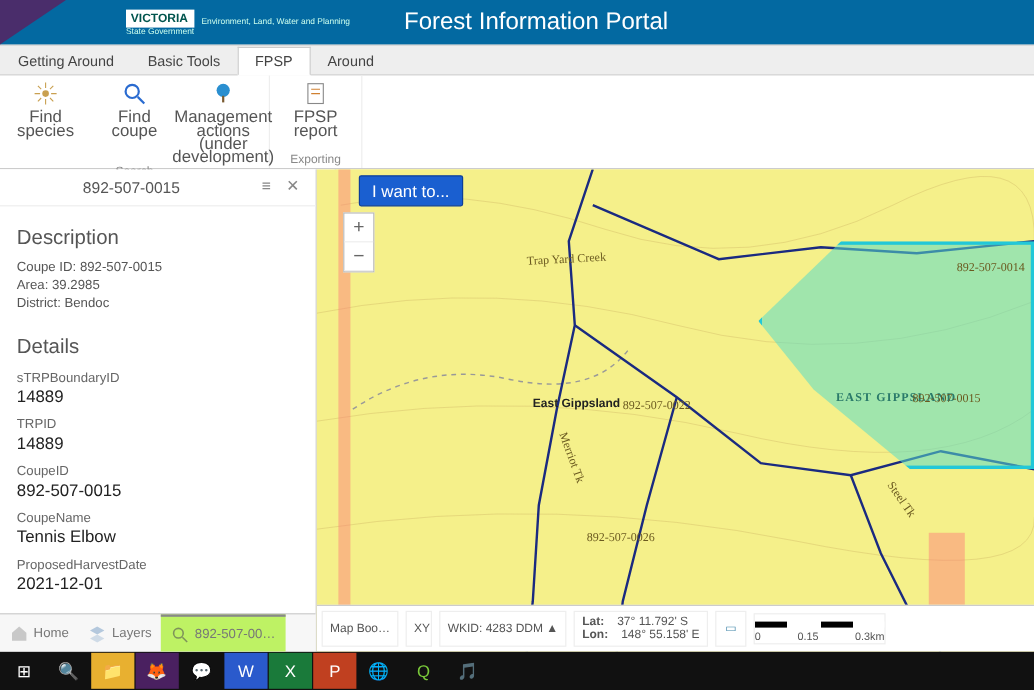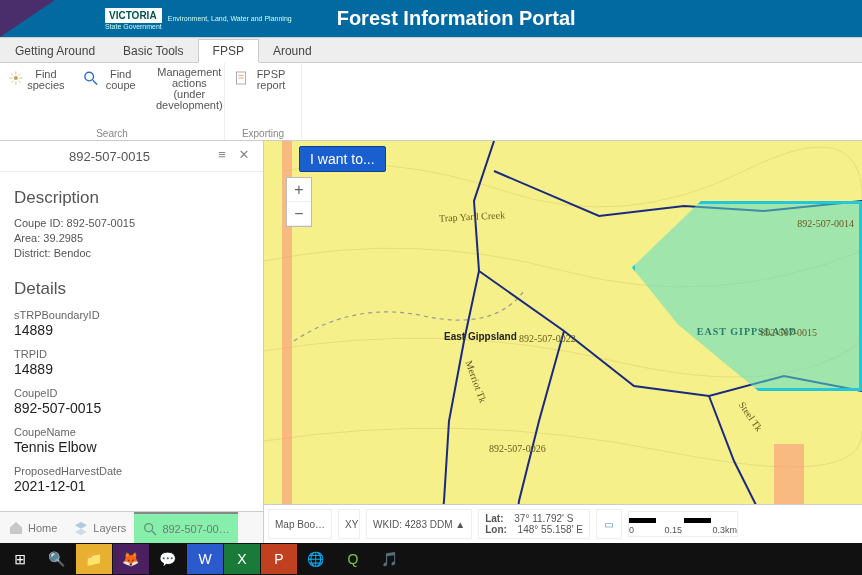--- a/index.html
+++ b/index.html
@@ -2,43 +2,43 @@
 <html><head>
 <meta charset="utf-8">
 <style>
 *{box-sizing:border-box;margin:0;padding:0;font-family:"Segoe UI",Arial,sans-serif}
 body{width:862px;height:575px;overflow:hidden;background:#fff;display:flex;flex-direction:column}
 .header{background:#0369a1;height:37px;display:flex;align-items:center;color:#fff;padding-left:25px;position:relative}
 .header-tri{position:absolute;left:0;top:0;width:0;height:0;border-left:55px solid #4a2d6b;border-bottom:37px solid transparent}
 .logo-block{display:flex;align-items:center;gap:6px;margin-left:80px}
 .vic-logo{background:#fff;color:#00544d;font-weight:bold;font-size:10px;padding:2px 4px}
 .logo-text{font-size:7px;line-height:8px;color:#cfe}
-.app-title{font-size:20px;font-weight:bold;margin-left:45px}
+.app-title{font-size:20px;font-weight:normal;margin-left:45px}
 .tabbar{background:#eee;border-top:1px solid #ccc;border-bottom:1px solid #ccc;height:26px;display:flex;align-items:flex-end;padding-left:1px}
 .tab{padding:4px 14px;font-size:12px;color:#444;cursor:pointer}
 .tab.active{background:#fff;border:1px solid #ccc;border-bottom:1px solid #fff;margin-bottom:-1px}
 .ribbon{background:#fff;height:78px;display:flex;border-bottom:1px solid #ccc}
 .ribbon-group{border-right:1px solid #eee;display:flex;flex-direction:column;align-items:center;padding:4px 8px 1px}
 .ribbon-items{display:flex;gap:14px;flex:1;align-items:flex-start}
-.ribbon-item{display:flex;flex-direction:row;align-items:center;font-size:11px;color:#555;cursor:pointer;width:60px;text-align:center;line-height:11px}
+.ribbon-item{display:flex;flex-direction:column;align-items:center;font-size:14px;color:#555;cursor:pointer;width:60px;text-align:center;line-height:11px}
 .ribbon-icon{width:22px;height:22px;margin-bottom:3px}
 .ribbon-caption{font-size:10px;color:#888;margin-top:2px}
 .content{flex:1;display:flex;overflow:hidden;position:relative}
 .sidepanel{width:264px;background:#fff;display:flex;flex-direction:column;border-right:1px solid #ccc}
 .panel-header{display:flex;align-items:center;padding:6px 10px;border-bottom:1px solid #eee}
 .panel-title{flex:1;text-align:center;font-size:13px;color:#555}
 .panel-ctrl{width:18px;height:18px;margin-left:4px;color:#888;cursor:pointer;text-align:center;font-size:13px}
 .panel-body{flex:1;overflow-y:auto;padding:10px 14px;position:relative}
 .section-h{font-size:17px;color:#555;font-weight:300;margin:6px 0 8px}
 .kv{font-size:11px;color:#555;line-height:15px}
 .field-label{font-size:11px;color:#666;margin-top:10px}
 .field-val{font-size:14px;color:#222;margin-top:1px}
 .bottom-tabs{height:32px;border-top:1px solid #ccc;background:#f7f7f7;display:flex;align-items:center}
 .btab{height:32px;display:flex;align-items:center;gap:4px;padding:0 8px;font-size:11px;color:#777;cursor:pointer}
-.btab.active{background:#86efac;border-top:2px solid #888}
+.btab.active{background:#bef264;border-top:2px solid #888}
 .btab-icon{width:16px;height:16px;opacity:.6}
 .maparea{flex:1;position:relative;background:#f5f08a;overflow:hidden}
 .mapcanvas{position:absolute;inset:0}
 .iwant{position:absolute;left:35px;top:5px;background:#1a5fd0;color:#fff;border:1px solid #0d3f9a;padding:4px 10px;font-size:14px;cursor:pointer;border-radius:2px}
 .collapse-handle{position:absolute;left:0;top:0;bottom:39px;width:16px;background:#f7f7f7;border-right:1px solid #ccc;display:flex;align-items:center;justify-content:center;cursor:pointer;color:#888;font-size:11px}
 .zoom-ctrl{position:absolute;left:22px;top:36px;background:#fff;border:1px solid #bbb;width:26px}
 .zoom-btn{height:24px;display:flex;align-items:center;justify-content:center;font-size:16px;color:#666;cursor:pointer;border-bottom:1px solid #eee}
 .statusbar{position:absolute;left:0;right:0;bottom:0;height:39px;background:#fff;border-top:1px solid #ccc;display:flex;align-items:center;font-size:10px;color:#555;gap:6px;padding:0 4px}
 .status-item{border:1px solid #eee;padding:2px 6px;height:30px;display:flex;flex-direction:column;justify-content:center}
 .status-flat{display:flex;align-items:center;gap:4px}

